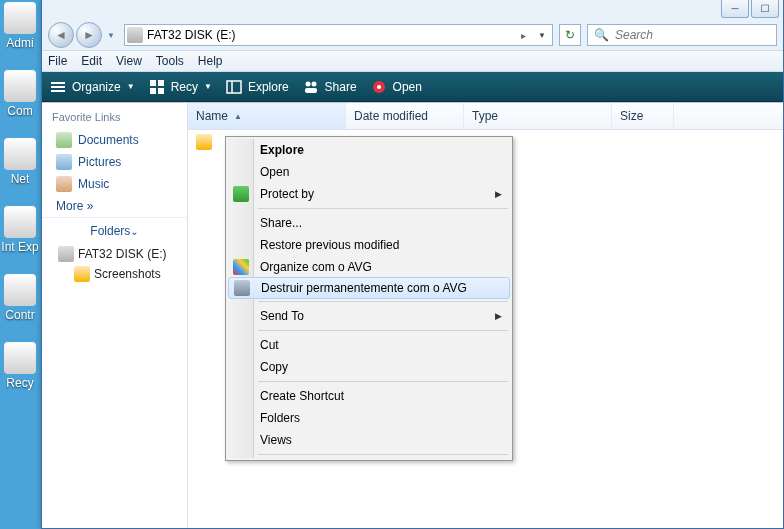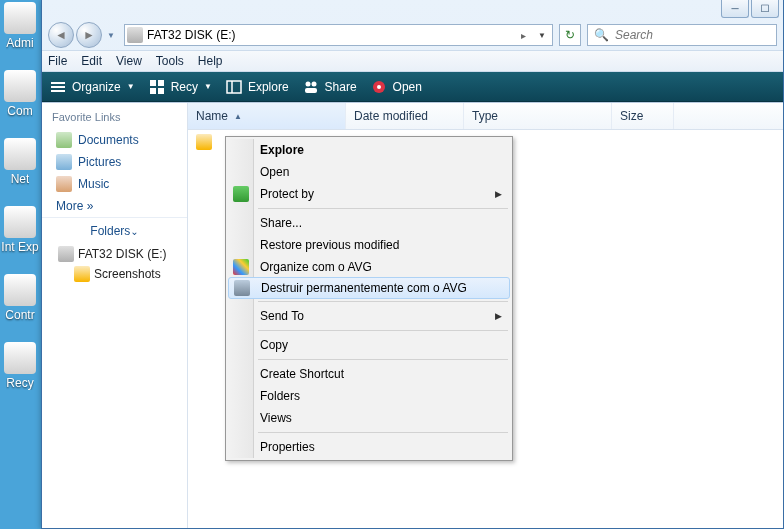--- a/index.html
+++ b/index.html
@@ -271,30 +271,30 @@
       <span class="cm-ico" style="background:linear-gradient(#bcd,#789)"></span>
       <span>Destruir permanentemente com o AVG</span>
     </div>
     <div class="cm-sep"></div>
     <div class="cm-item">
         <span>Send To</span>
         <span class="cm-sub">▶</span>
       </div>
     <div class="cm-sep"></div>
     <div class="cm-item">
+        <span>Cut</span>
+      </div>
+    <div class="cm-item">
         <span>Copy</span>
       </div>
     <div class="cm-sep"></div>
     <div class="cm-item">
         <span>Create Shortcut</span>
       </div>
     <div class="cm-item">
         <span>Folders</span>
       </div>
     <div class="cm-item">
         <span>Views</span>
       </div>
     <div class="cm-sep"></div>
-    <div class="cm-item">
-        <span>Properties</span>
-      </div>
   </div>
 </div>
 
 </body></html>

